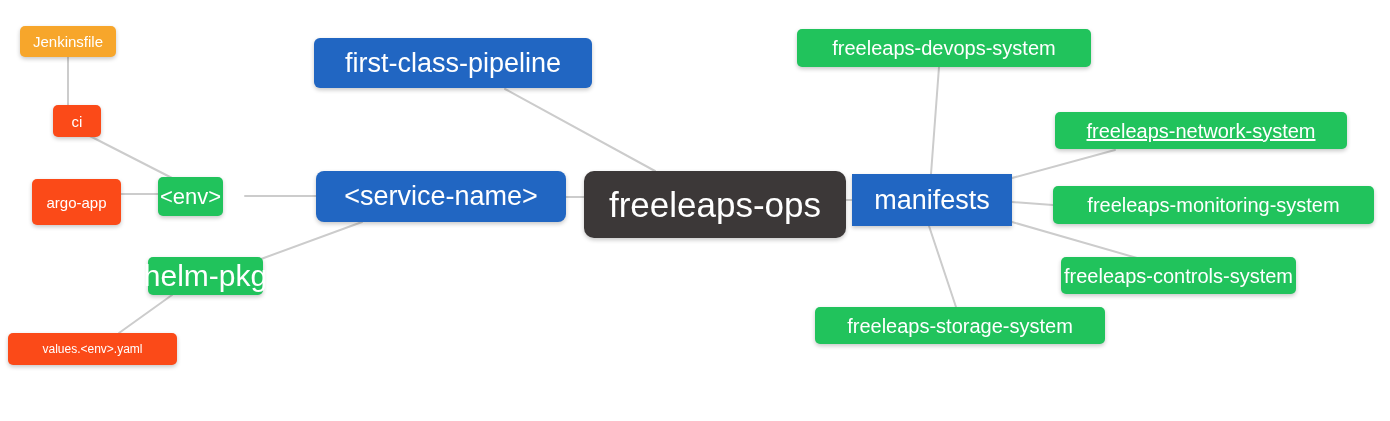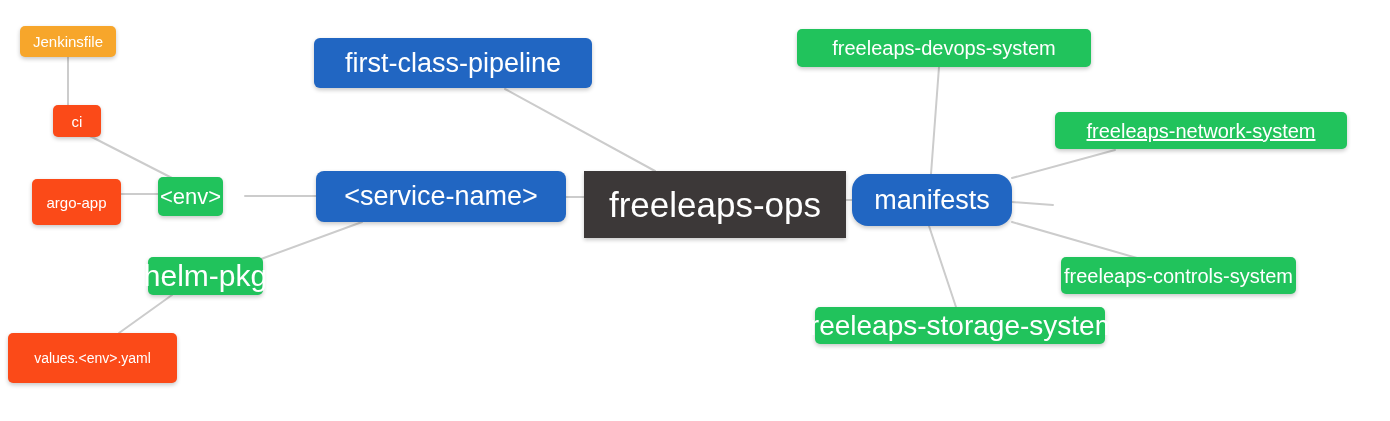--- a/index.html
+++ b/index.html
@@ -43,30 +43,30 @@
   .green { background: var(--green, #21c35c); }
   .red   { background: var(--red,   #fb4a18); }
   .amber { background: var(--amber, #f7a62b); }
   .dark  { background: var(--dark,  #3c3838); }
 
   #n-jenkinsfile          { left: 20px;   top: 26px;  width: 96px;  height: 31px; font-size: 15px; }
   #n-ci                   { left: 53px;   top: 105px; width: 48px;  height: 32px; font-size: 15px; }
   #n-argo-app             { left: 32px;   top: 179px; width: 89px;  height: 46px; font-size: 15px; }
   #n-env                  { left: 158px;  top: 177px; width: 65px;  height: 39px; font-size: 22px; }
   #n-helm-pkg             { left: 148px;  top: 257px; width: 115px; height: 38px; font-size: 30px; }
-  #n-values-env-yaml      { left: 8px;    top: 333px; width: 169px; height: 50px; font-size: 14px; }
+  #n-values-env-yaml      { left: 8px;    top: 333px; width: 169px; height: 32px; font-size: 12px; }
   #n-first-class-pipeline { left: 314px;  top: 38px;  width: 278px; height: 50px; font-size: 27px; border-radius: 6px; }
   #n-service-name         { left: 316px;  top: 171px; width: 250px; height: 51px; font-size: 27px; border-radius: 8px; }
-  #n-freeleaps-ops        { left: 584px;  top: 171px; width: 262px; height: 67px; font-size: 35px; border-radius: 0; }
-  #n-manifests            { left: 852px;  top: 174px; width: 160px; height: 52px; font-size: 27px; border-radius: 16px; }
+  #n-freeleaps-ops        { left: 584px;  top: 171px; width: 262px; height: 67px; font-size: 35px; border-radius: 10px; }
+  #n-manifests            { left: 852px;  top: 174px; width: 160px; height: 52px; font-size: 27px; border-radius: 0; }
   #n-devops-system        { left: 797px;  top: 29px;  width: 294px; height: 38px; font-size: 20px; }
   #n-network-system       { left: 1055px; top: 112px; width: 292px; height: 37px; font-size: 20px; text-decoration: underline; }
   #n-monitoring-system    { left: 1053px; top: 186px; width: 321px; height: 38px; font-size: 20px; }
   #n-controls-system      { left: 1061px; top: 257px; width: 235px; height: 37px; font-size: 20px; }
-  #n-storage-system       { left: 815px;  top: 307px; width: 290px; height: 37px; font-size: 28px; }
+  #n-storage-system       { left: 815px;  top: 307px; width: 290px; height: 37px; font-size: 20px; }
 </style>
 </head>
 <body>
 
 <div class="canvas">
 
   <svg class="edges" viewBox="0 0 1390 421">
     <line x1="68" y1="57" x2="68" y2="105"></line>
     <line x1="82" y1="132" x2="172" y2="178"></line>
     <line x1="121" y1="194" x2="158" y2="194"></line>
@@ -88,16 +88,17 @@
   <div class="node red" id="n-argo-app">argo-app</div>
   <div class="node green" id="n-env">&lt;env&gt;</div>
   <div class="node green" id="n-helm-pkg">helm-pkg</div>
   <div class="node red" id="n-values-env-yaml">values.&lt;env&gt;.yaml</div>
   <div class="node blue" id="n-first-class-pipeline">first-class-pipeline</div>
   <div class="node blue" id="n-service-name">&lt;service-name&gt;</div>
   <div class="node dark" id="n-freeleaps-ops">freeleaps-ops</div>
   <div class="node blue" id="n-manifests">manifests</div>
   <div class="node green" id="n-devops-system">freeleaps-devops-system</div>
   <div class="node green" id="n-network-system">freeleaps-network-system</div>
+  <div class="node green" id="n-monitoring-system">freeleaps-monitoring-system</div>
   <div class="node green" id="n-controls-system">freeleaps-controls-system</div>
   <div class="node green" id="n-storage-system">freeleaps-storage-system</div>
 
 </div>
 
 </body></html>

